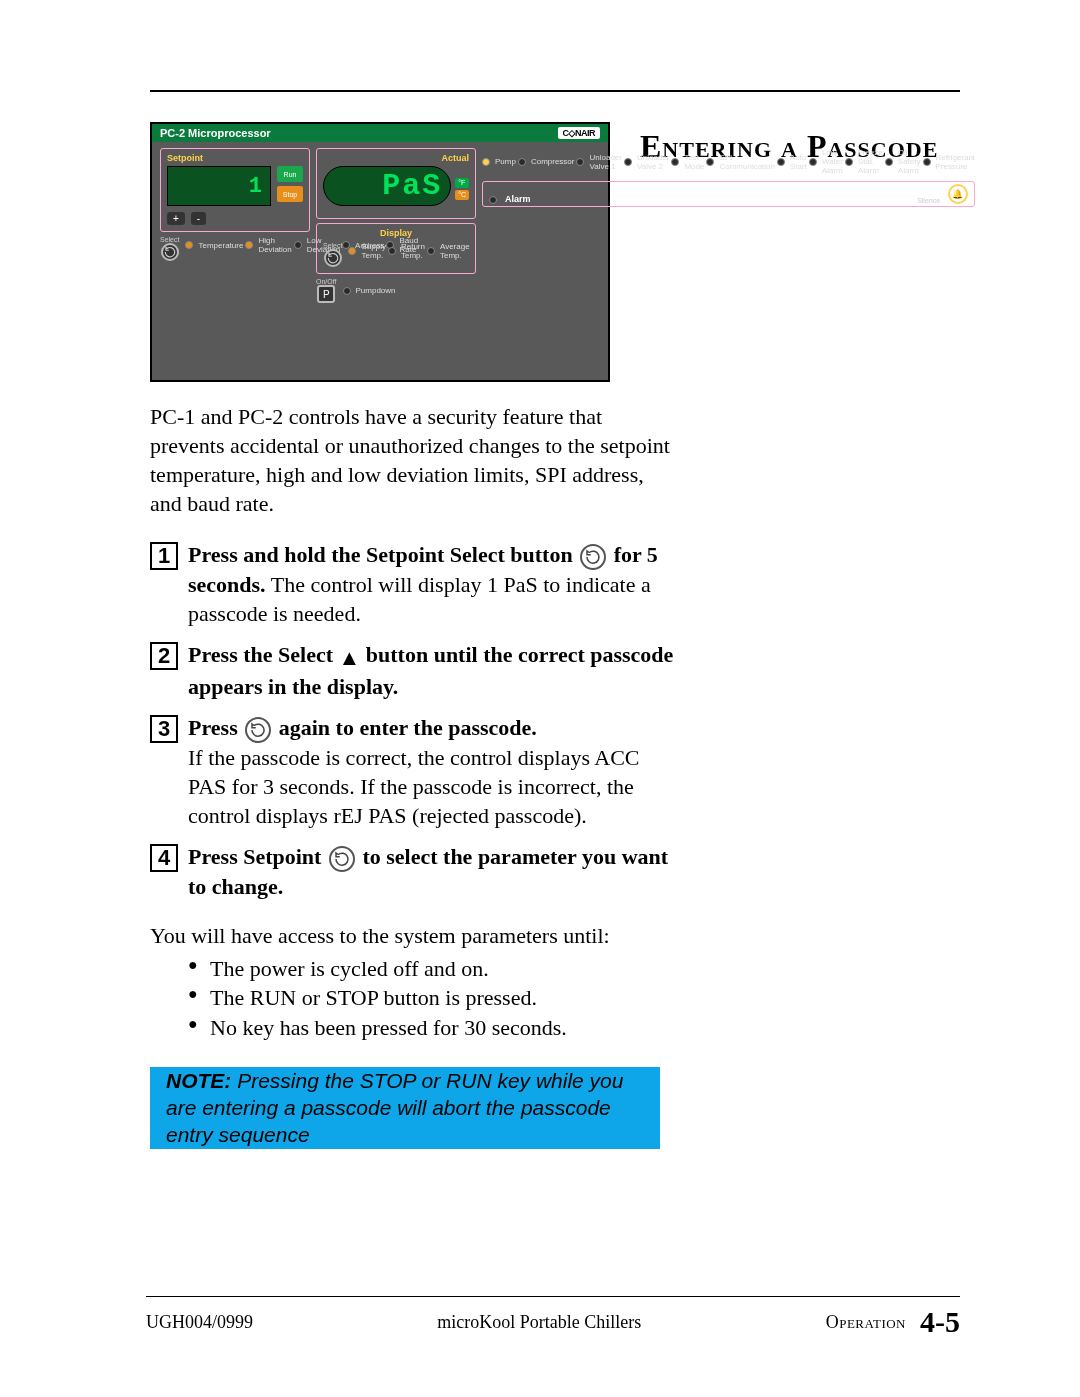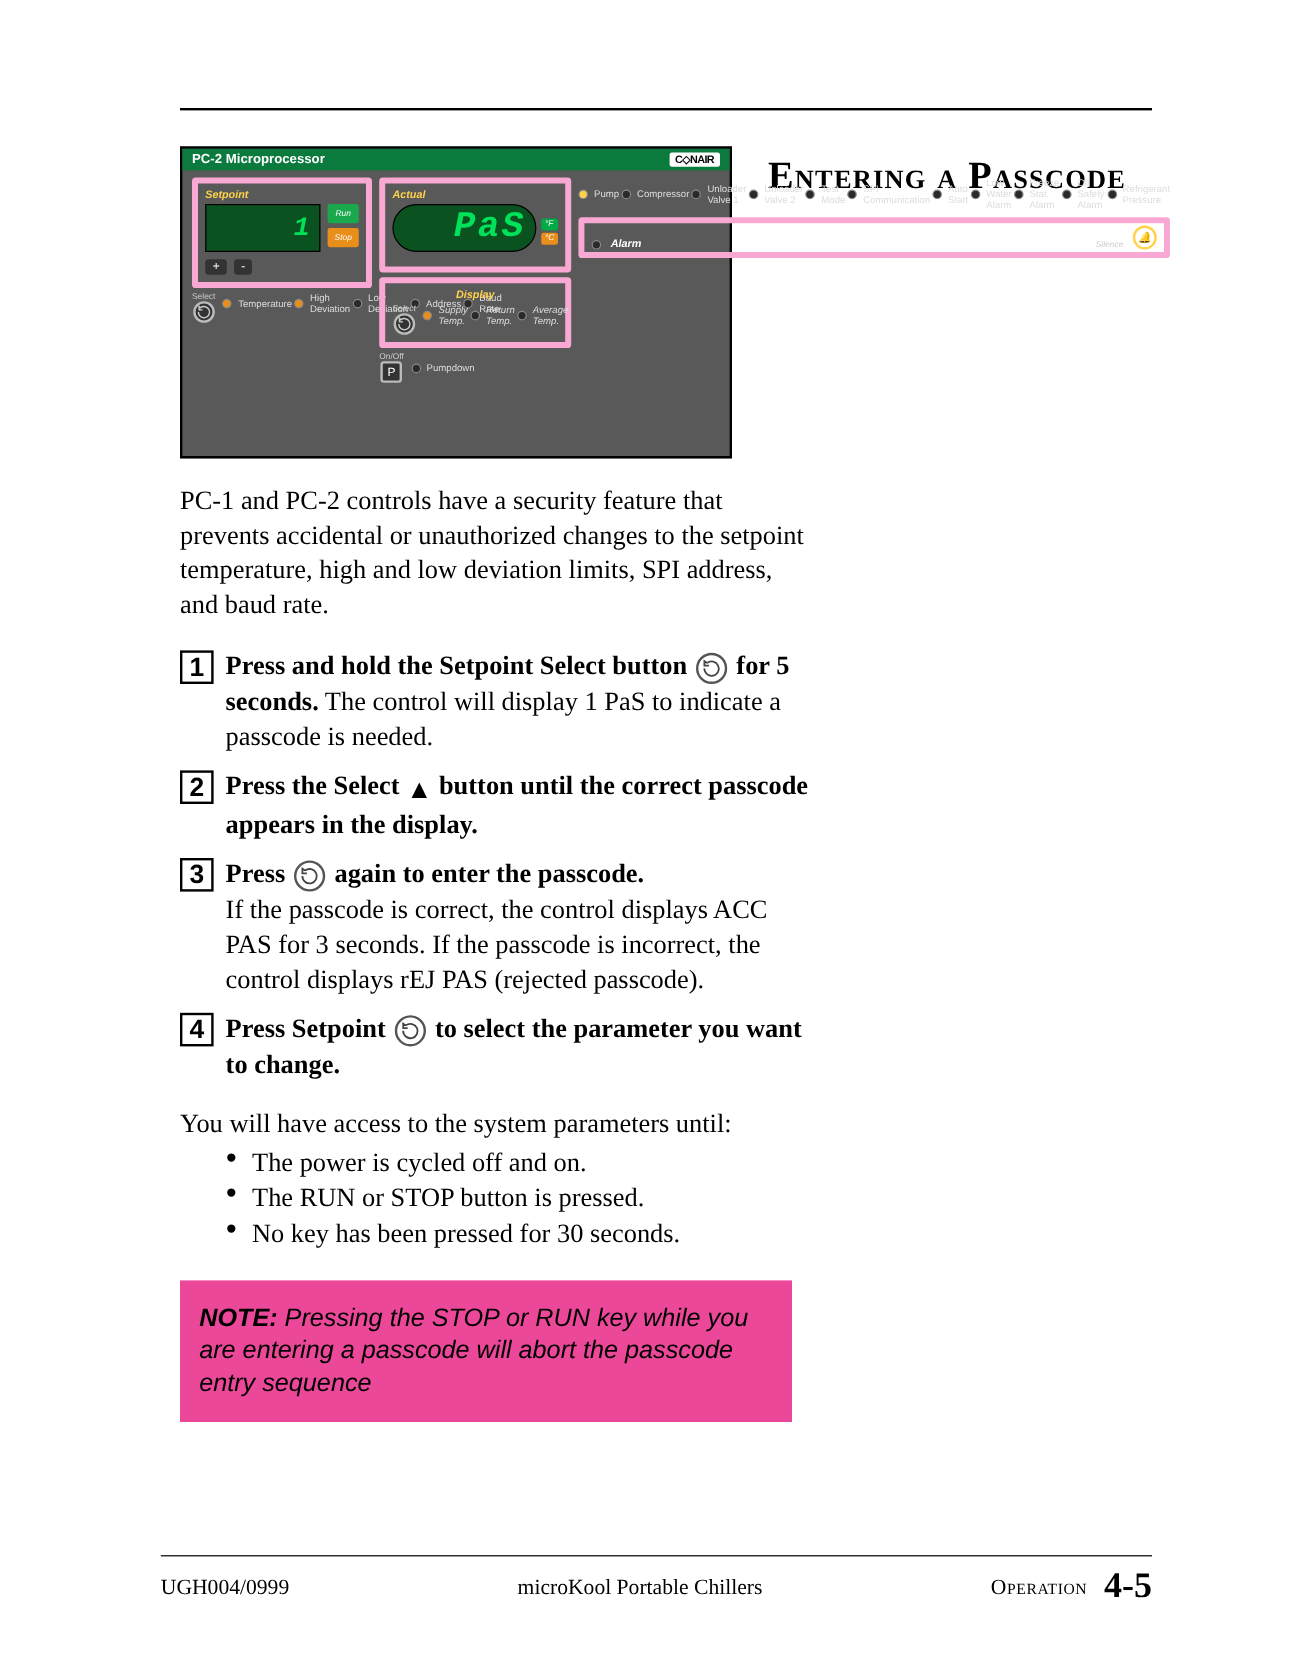--- a/index.html
+++ b/index.html
@@ -64,25 +64,24 @@
   }
   .dp-body {
     display: flex;
     padding: 6px 8px 4px 8px;
     gap: 6px;
   }
   .col-left { width: 150px; }
   .col-mid  { width: 160px; }
   .col-right{ flex: 1; }
   .sub-panel {
-    border: 5px solid #f9a8d4;
+    border: 1px solid #f9a8d4;
     border-radius: 3px;
     padding: 4px 6px 6px 6px;
     margin-bottom: 4px;
-    font-style: italic;
   }
   .sp-title { font-weight: bold; color: #ffd24a; font-size: 9px; margin-bottom: 3px; }
   .lcd {
     background: #0a521f;
     border: 1px solid #000;
     height: 40px;
     margin-bottom: 6px;
     display: flex;
     align-items: center;
     justify-content: flex-end;
@@ -139,32 +138,32 @@
     display:inline-flex; align-items:center; justify-content:center;
     width:26px; height:26px; border:2px solid #555; border-radius:50%;
     vertical-align:middle; margin:0 2px;
   }
   .inline-icon svg { width:18px; height:18px; }
   .up-tri { display:inline-block; vertical-align:middle; }
   .bullets { margin: 4px 0 24px 38px; font-size:22px; }
   .bullets li { list-style: none; position:relative; padding-left:22px; line-height:1.35;}
   .bullets li::before { content:"●"; position:absolute; left:0; top:0; font-size:16px;}
   .note-box {
-    background: #ec4899;
-    padding: 18px 16px;
+    background: #0ea5e9;
+    padding: 0 16px;
     font-style: italic;
     font-size: 21px;
     line-height:1.3;
     max-width: 510px;
     margin-left: 0;
     font-family: Arial, Helvetica, sans-serif;
   }
   .footer {
     position: absolute;
-    bottom: 58px; left: 134px; right: 120px;
+    bottom: 58px; left: 146px; right: 120px;
     border-top: 1px solid #000;
     padding-top: 8px;
     display:flex; justify-content:space-between; align-items:baseline;
     font-size: 18px;
   }
   .footer .right { font-size: 18px; display:flex; align-items:center; gap:14px;}
   .footer .page-num { font-size: 30px; font-weight:bold; }
   .sc { font-variant: small-caps; letter-spacing:0.5px; }
 </style>
 </head>
@@ -228,21 +227,21 @@
               <div class="led-item">
                   <span class="led"></span>
                   <span>Baud Rate</span>
                 </div>
             </div>
           </div>
         </div>
 
         <div class="col-mid">
           <div class="sub-panel">
-            <div class="sp-title" style="text-align:left;">Actual</div>
+            <div class="sp-title" style="text-align:right;">Actual</div>
             <div style="display:flex; gap:4px; align-items:center;">
               <div class="lcd big" style="flex:1;border-radius:20px;">PaS</div>
               <div class="temp-unit">
                 <span class="temp-chip temp-f">°F</span>
                 <span class="temp-chip temp-c">°C</span>
               </div>
             </div>
           </div>
           <div class="sub-panel">
             <div class="sp-title" style="text-align:center;">Display</div>

